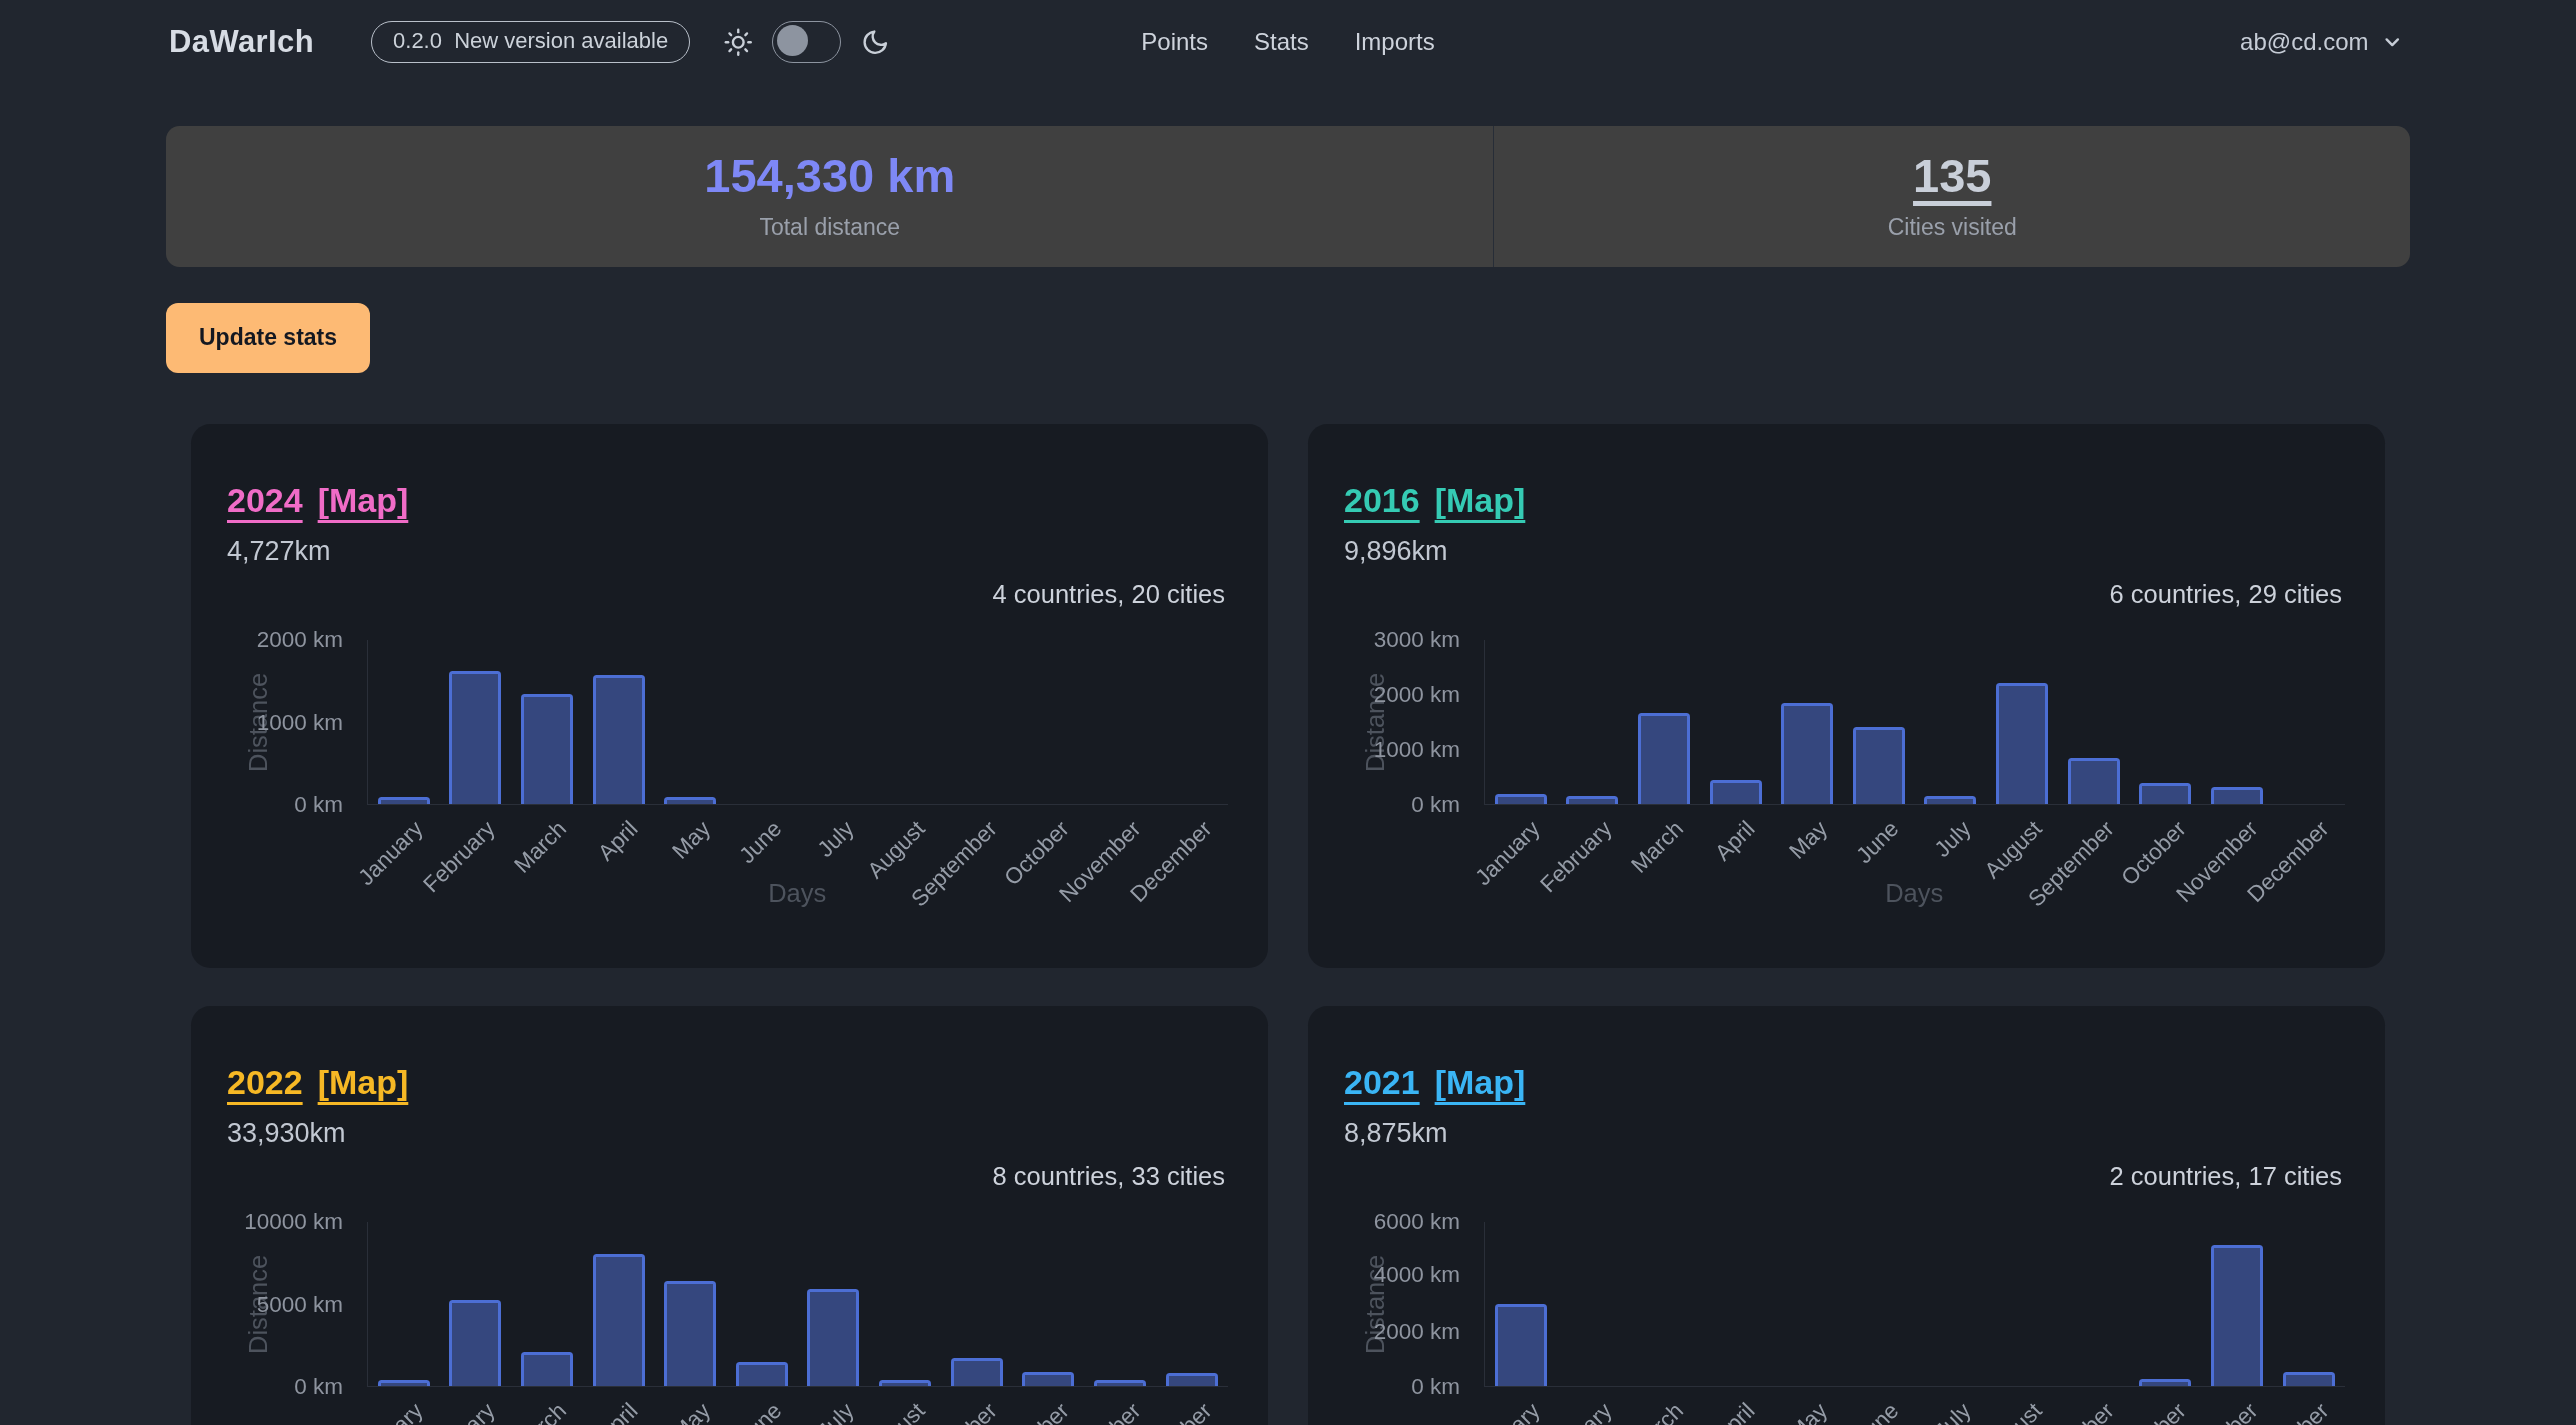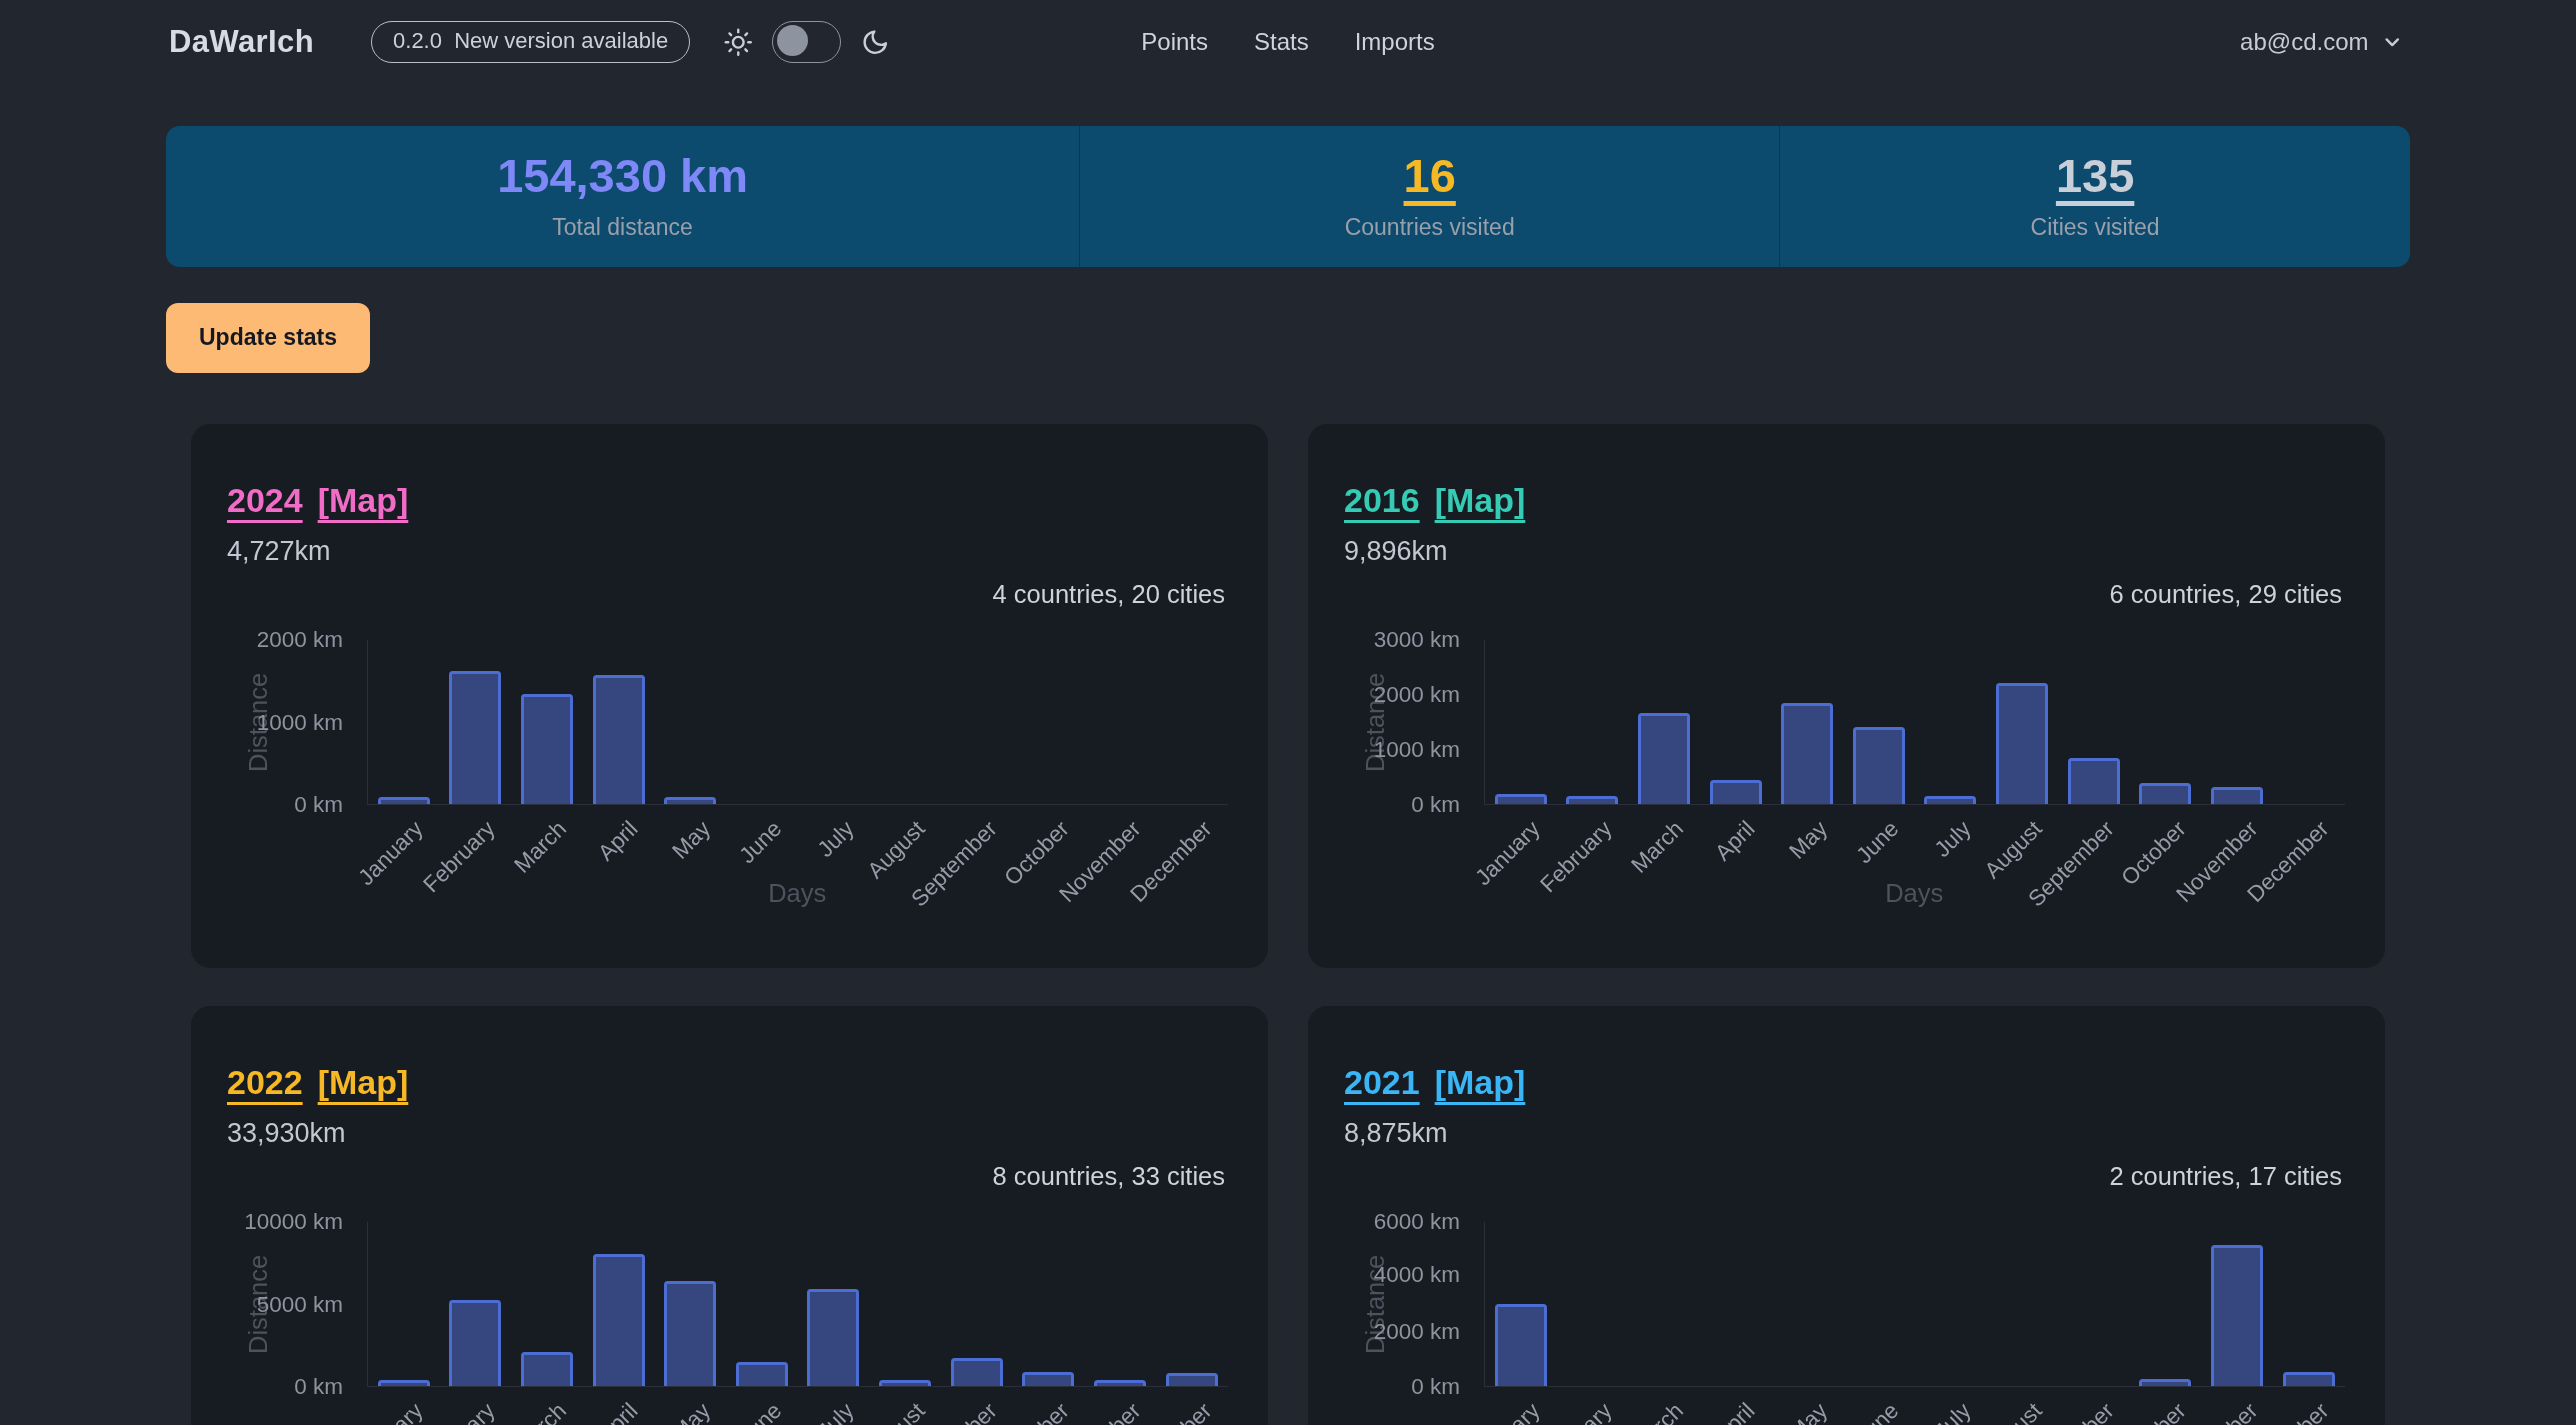--- a/index.html
+++ b/index.html
@@ -22,21 +22,21 @@
   .theme-toggle {
     width: 69px; height: 42px; border: 1.5px solid #8d94a0; border-radius: 749px;
     background: transparent; position: relative; cursor: pointer;
   }
   .theme-toggle .knob { position: absolute; left: 3.7px; top: 3px; width: 31px; height: 31px; border-radius: 50%; background: #8d94a0; }
   .nav { position: absolute; left: 50%; transform: translateX(-50%); display: flex; gap: 46px; align-items: center; }
   .nav a { color: #ced3dc; font-size: 24px; text-decoration: none; }
   .user { margin-left: auto; display: flex; align-items: center; gap: 12px; font-size: 24px; color: #c6ccd6; cursor: pointer; }
   
   .stats-bar {
-    margin: 42px 166px 0; height: 141px; background: #0c4a6e;
+    margin: 42px 166px 0; height: 141px; background: #404040;
     border-radius: 13.5px; display: flex; align-items: center;
   }
   .stat-cell { flex: 1 1 0; height: 100%; display: flex; flex-direction: column; align-items: center; justify-content: center; }
   .stat-cell + .stat-cell { border-left: 1.5px solid #272d37; }
   .stat-value { font-size: 47px; font-weight: 700; line-height: 1; }
   .stat-value.underlined { text-decoration: underline; text-decoration-thickness: 4.5px; text-underline-offset: 9px; cursor: pointer; }
   .stat-label { margin-top: 15px; font-size: 23px; color: #9aa0ab; }
   
   .update-btn {
     margin: 36px 0 0 166px; display: inline-block; border: none; cursor: pointer;
@@ -126,24 +126,20 @@
         </svg>
       </span>
     </div>
   </header>
 
   <section class="stats-bar">
       <div class="stat-cell" style="flex-grow: 1.45;">
     <div class="stat-value" style="color: rgb(126, 136, 246);">154,330 km</div>
     <div class="stat-label">Total distance</div>
   </div>
-      <div class="stat-cell" style="flex-grow: 1.11;">
-    <div class="stat-value underlined" style="color: rgb(246, 184, 37);">16</div>
-    <div class="stat-label">Countries visited</div>
-  </div>
       <div class="stat-cell" style="flex-grow: 1;">
     <div class="stat-value underlined" style="color: rgb(201, 207, 217);">135</div>
     <div class="stat-label">Cities visited</div>
   </div>
     </section>
 
   <button class="update-btn">Update stats</button>
 
   <main class="cards">
       <article class="card">

